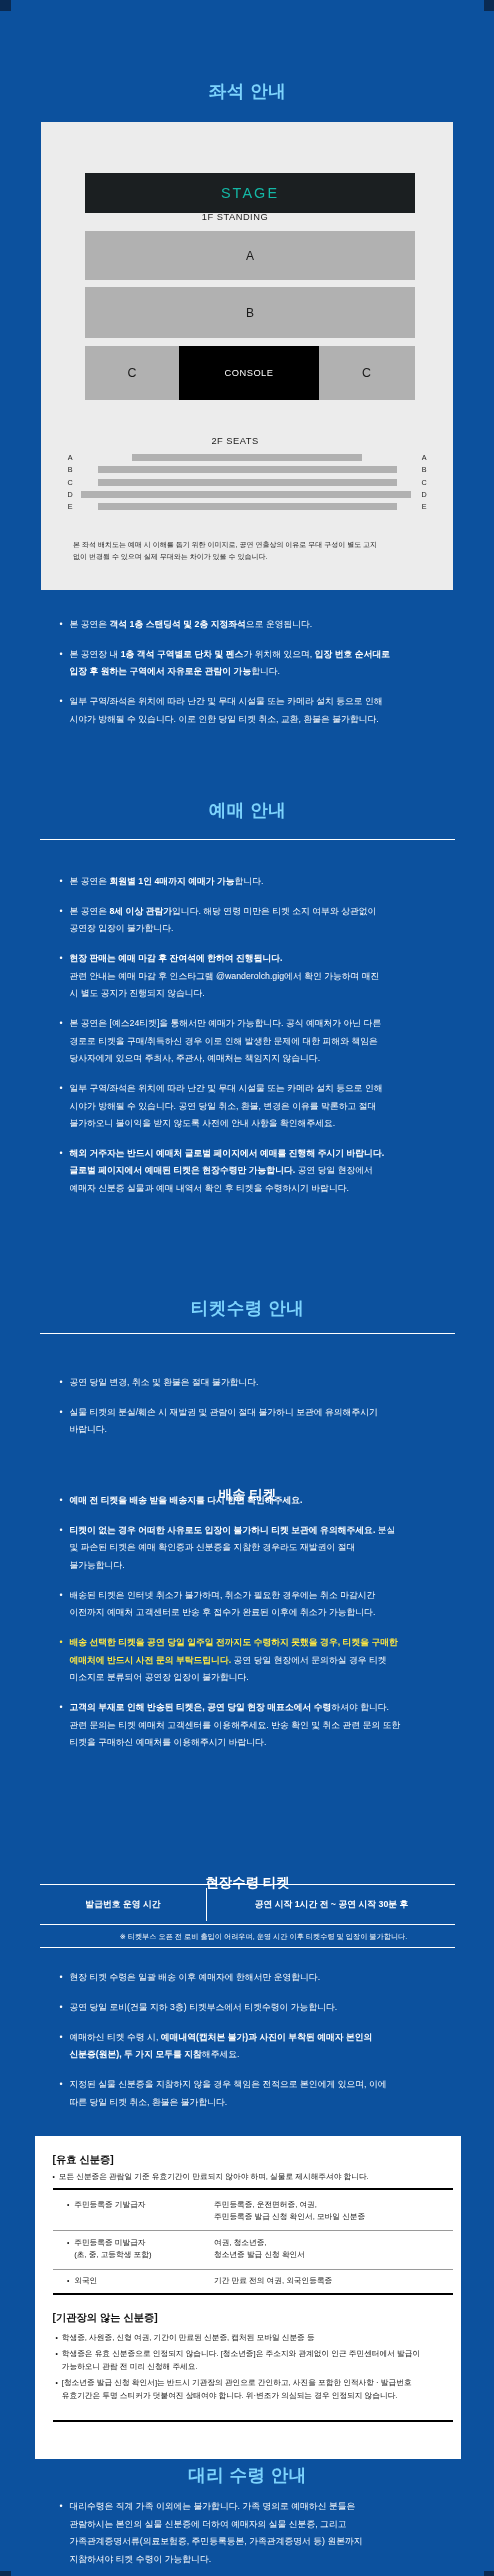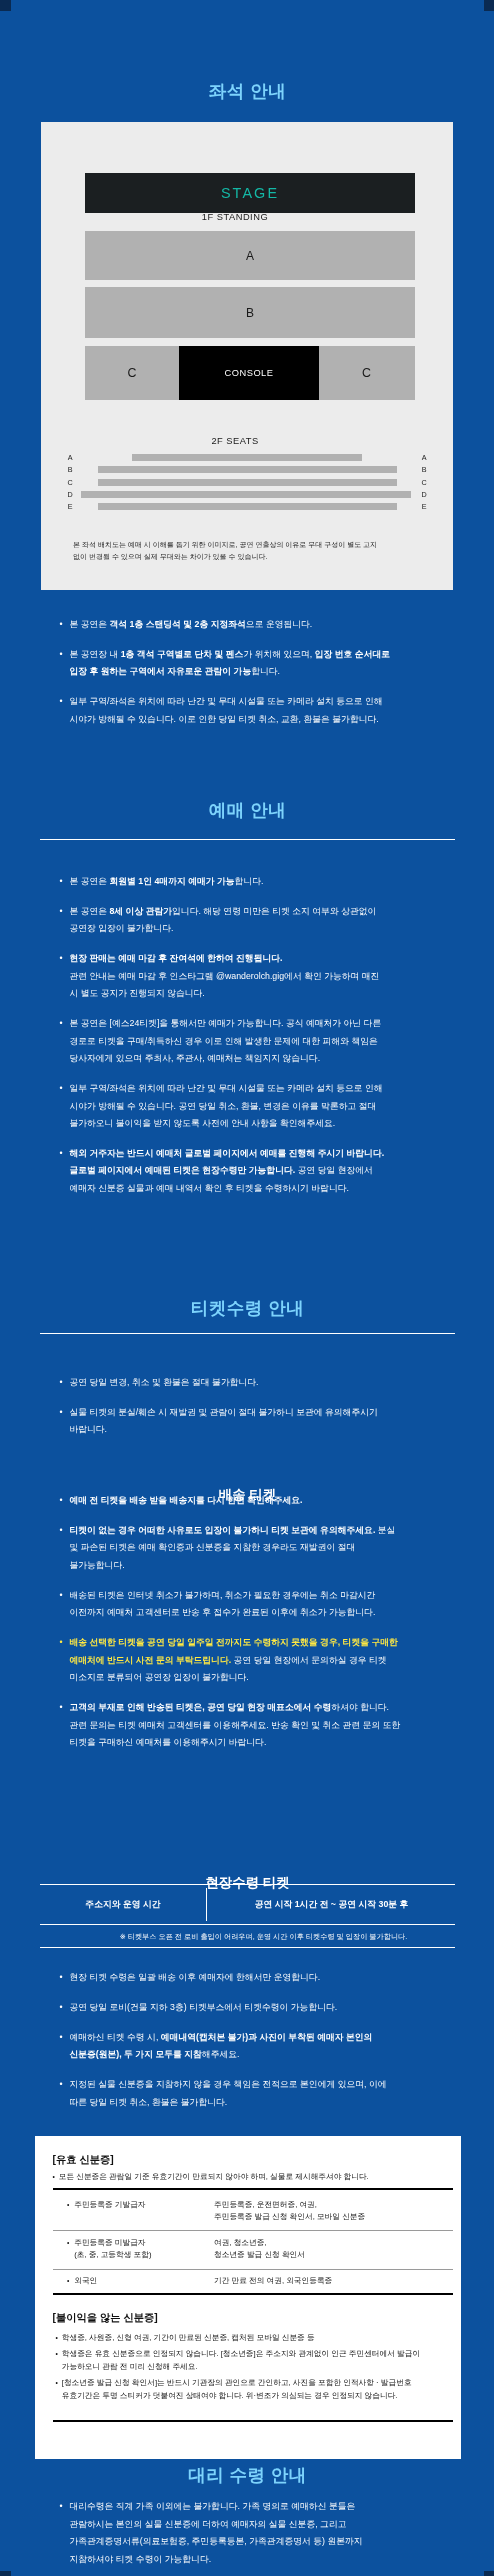--- a/index.html
+++ b/index.html
@@ -219,21 +219,21 @@
 예매처에 반드시 사전 문의 부탁드립니다.</span><span> 공연 당일 현장에서 문의하실 경우 티켓
 미소지로 분류되어 공연장 입장이 불가합니다.</span></div>
   <div class="bullet"><span class="b">고객의 부재로 인해 반송된 티켓은, 공연 당일 현장 매표소에서 수령</span><span>하셔야 합니다.
 관련 문의는 티켓 예매처 고객센터를 이용해주세요. 반송 확인 및 취소 관련 문의 또한
 티켓을 구매하신 예매처를 이용해주시기 바랍니다.</span></div>
 </div>
 
 <div class="sub-title" id="onsite-subtitle">현장수령 티켓</div>
 
 <div class="booth-rule" id="booth-rule-1"></div>
-<div class="booth-cell" id="booth-cell-left">주소지와 운영 시간</div>
+<div class="booth-cell" id="booth-cell-left">발급번호 운영 시간</div>
 <div id="booth-divider"></div>
 <div class="booth-cell" id="booth-cell-right">공연 시작 1시간 전 ~ 공연 시작 30분 후</div>
 <div class="booth-rule" id="booth-rule-2"></div>
 <div id="booth-note">※ 티켓부스 오픈 전 로비 출입이 어려우며, 운영 시간 이후 티켓수령 및 입장이 불가합니다.</div>
 <div class="booth-rule" id="booth-rule-3"></div>
 
 <div class="bullets" id="onsite-bullets">
   <div class="bullet"><span>현장 티켓 수령은 일괄 배송 이후 예매자에 한해서만 운영합니다.</span></div>
   <div class="bullet"><span>공연 당일 로비(건물 지하 3층) 티켓부스에서 티켓수령이 가능합니다.</span></div>
   <div class="bullet"><span>예매하신 티켓 수령 시, </span><span class="b">예매내역(캡처본 불가)과 사진이 부착된 예매자 본인의
@@ -259,21 +259,21 @@
     <div class="idb-ids">여권, 청소년증,
 청소년증 발급 신청 확인서</div>
   </div>
   <div class="idb-rule-thin" id="idb-rn-2"></div>
   <div class="idb-row" id="idb-row-2">
     <div class="idb-who">외국인</div>
     <div class="idb-ids">기간 만료 전의 여권, 외국인등록증</div>
   </div>
   <div class="idb-rule-thick" id="idb-rt-2"></div>
 
-  <div class="idb-h" id="idb-h-invalid">[불이익을 않는 신분증]</div>
+  <div class="idb-h" id="idb-h-invalid">[기관장의 않는 신분증]</div>
   <div class="idb-item" id="idb-item-0">학생증, 사원증, 신형 여권, 기간이 만료된 신분증, 캡처된 모바일 신분증 등</div>
   <div class="idb-item" id="idb-item-1">학생증은 유효 신분증으로 인정되지 않습니다. [청소년증]은 주소지와 관계없이 인근 주민센터에서 발급이
 가능하오니 관람 전 미리 신청해 주세요.</div>
   <div class="idb-item" id="idb-item-2">[청소년증 발급 신청 확인서]는 반드시 기관장의 관인으로 간인하고, 사진을 포함한 인적사항 · 발급번호
 유효기간은 투명 스티커가 덧붙여진 상태여야 합니다. 위·변조가 의심되는 경우 인정되지 않습니다.</div>
   <div class="idb-rule-thick" id="idb-rt-3"></div>
 </div>
 
 <div class="sec-title" id="proxy-title">대리 수령 안내</div>
 <div class="bullets" id="proxy-bullets">

